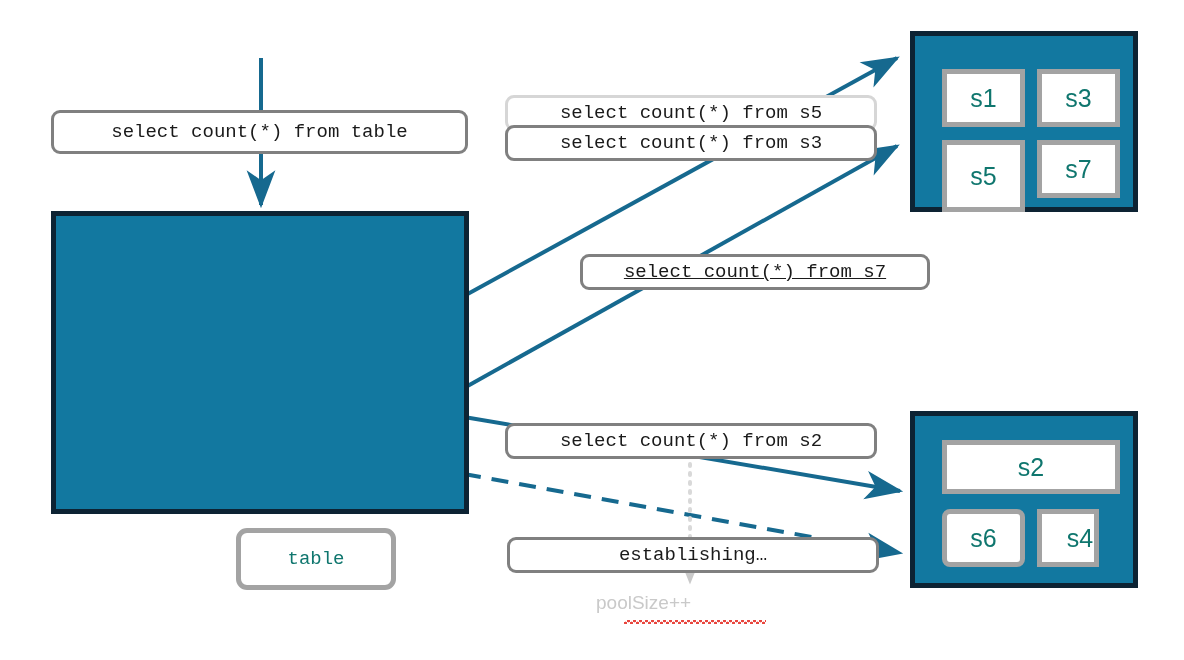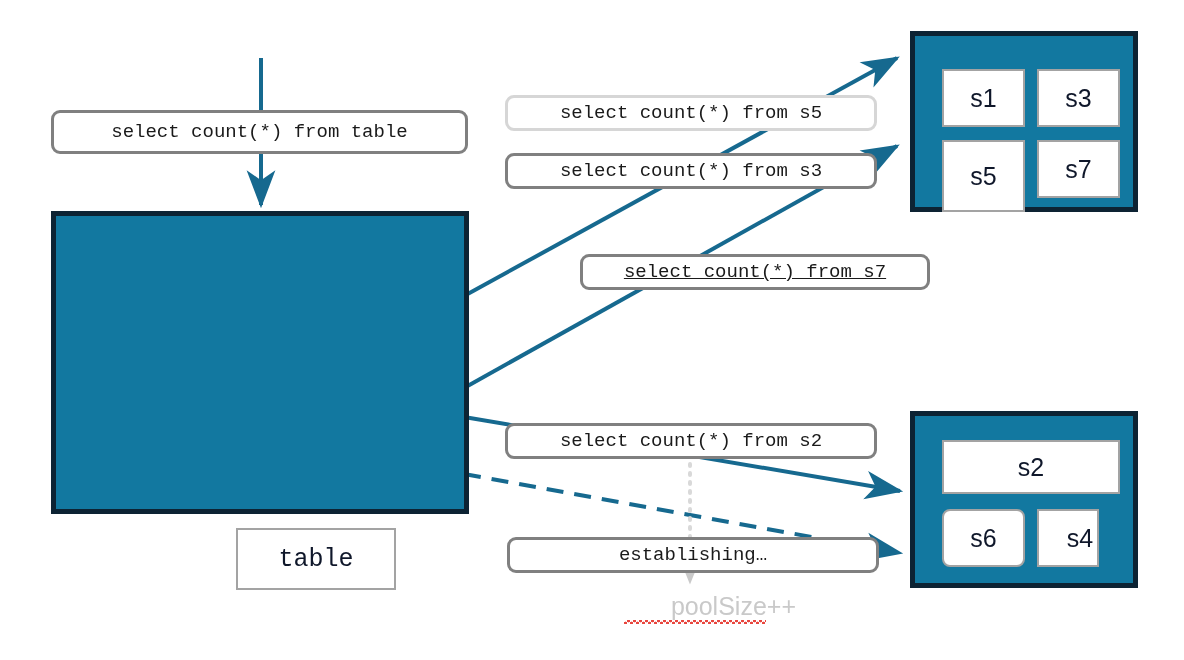--- a/index.html
+++ b/index.html
@@ -35,30 +35,31 @@
     box-sizing: border-box;
   }
   #table-block  { left: 51px;  top: 211px; width: 418px; height: 303px; }
   #pool-top     { left: 910px; top: 31px;  width: 228px; height: 181px; }
   #pool-bottom  { left: 910px; top: 411px; width: 228px; height: 177px; }
 
   
   .node {
     position: absolute;
     background: #ffffff;
-    border: 2px solid #a3a3a3;
+    border: 5px solid #a3a3a3;
     box-sizing: border-box;
     display: flex;
     align-items: center;
     justify-content: center;
-    color: #0f172a;
+    color: #0f766e;
   }
   .node.mono {
     font-family: "Liberation Mono", "DejaVu Sans Mono", monospace;
-    font-size: 25px;
+    font-size: 19px;
+    border-radius: 11px;
   }
   .node.sans {
     font-family: "Liberation Sans", sans-serif;
     font-size: 25px;
   }
 
   #node-table { left: 180px; top: 312px; width: 160px; height: 62px; }
 
   
   #node-s1 { left: 27px;  top: 33px;  width: 83px; height: 58px; }
@@ -83,34 +84,34 @@
     justify-content: center;
     font-family: "Liberation Mono", "DejaVu Sans Mono", monospace;
     font-size: 19px;
     color: #1a1a1a;
     white-space: nowrap;
   }
   .pill.light { border-color: #d6d6d6; text-align: center; }
 
   #pill-table { left: 51px;  top: 110px; width: 417px; height: 44px; }
   #pill-s5    { left: 505px; top: 95px;  width: 372px; height: 36px; z-index: 3; }
-  #pill-s3    { left: 505px; top: 125px; width: 372px; height: 36px; z-index: 4; margin-top: 28px; }
+  #pill-s3    { left: 505px; top: 125px; width: 372px; height: 36px; z-index: 4; }
   #pill-s7    { left: 580px; top: 254px; width: 350px; height: 36px; z-index: 4; text-decoration: underline; }
   #pill-s2    { left: 505px; top: 423px; width: 372px; height: 36px; z-index: 4; }
   #pill-est   { left: 507px; top: 513px; width: 372px; height: 36px; z-index: 4; margin-top: 24px; }
 
   
   #poolsize-text {
     position: absolute;
     left: 596px;
     top: 592px;
     width: 200px;
-    text-align: right;
+    text-align: left;
     font-family: "Liberation Sans", sans-serif;
-    font-size: 25px;
+    font-size: 19px;
     color: #c9c9c9;
     white-space: nowrap;
   }
   #poolsize-squiggle {
     position: absolute;
     left: 624px;
     top: 620px;
     width: 142px;
     height: 4px;
     background-image:

